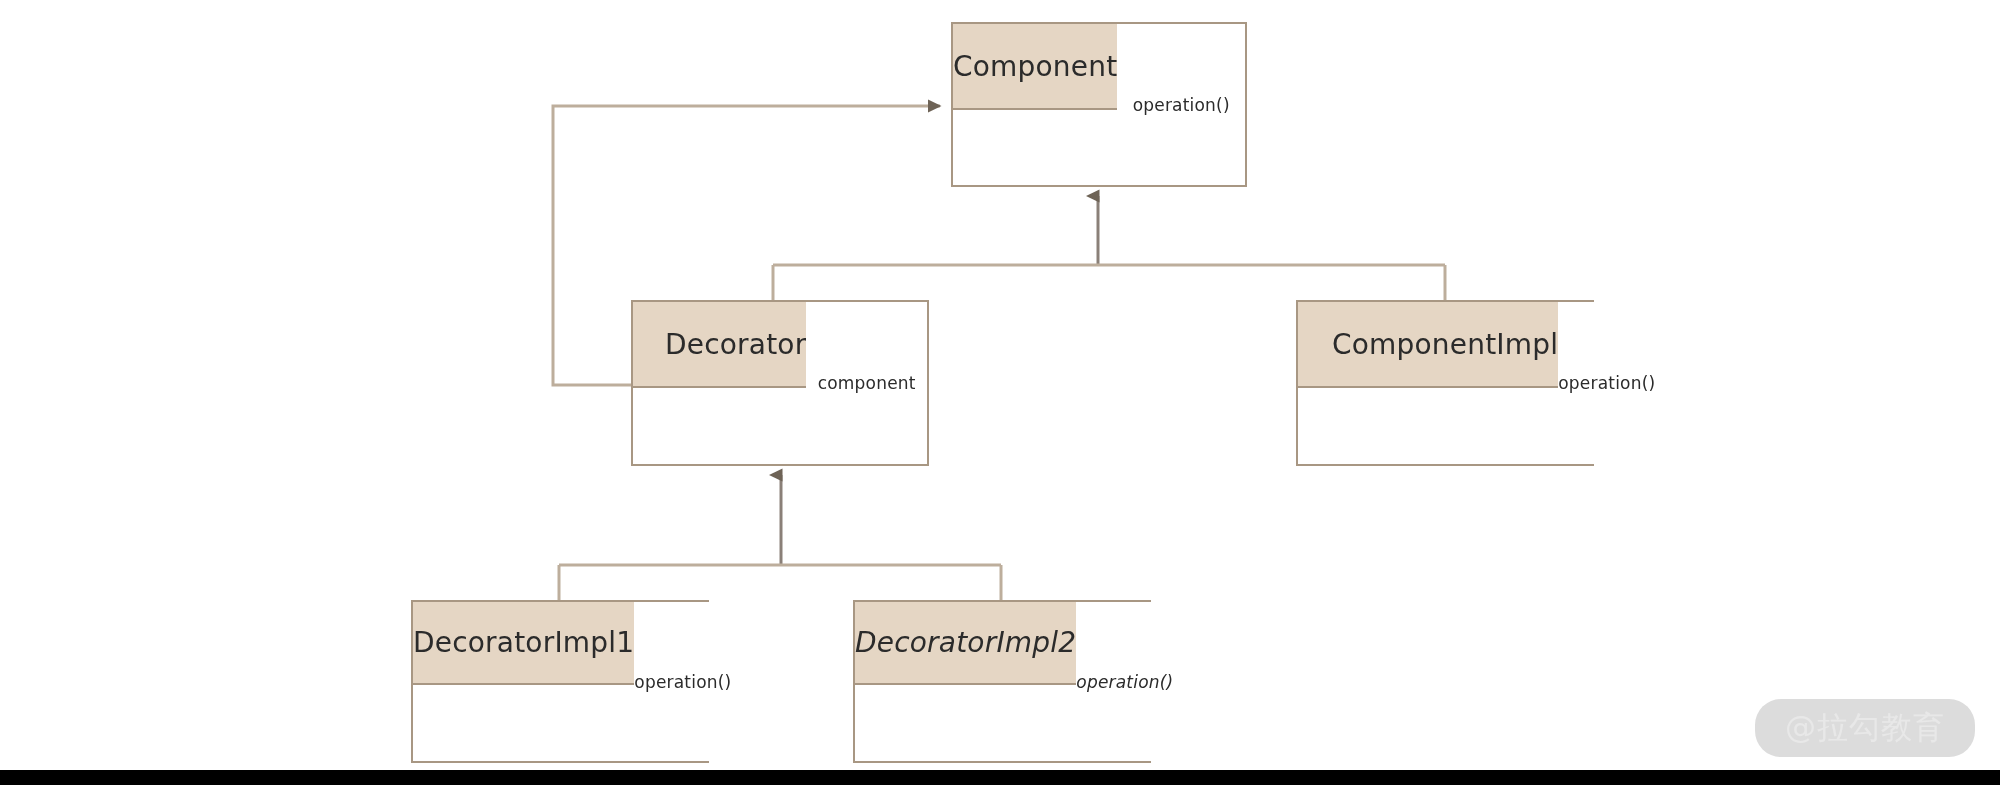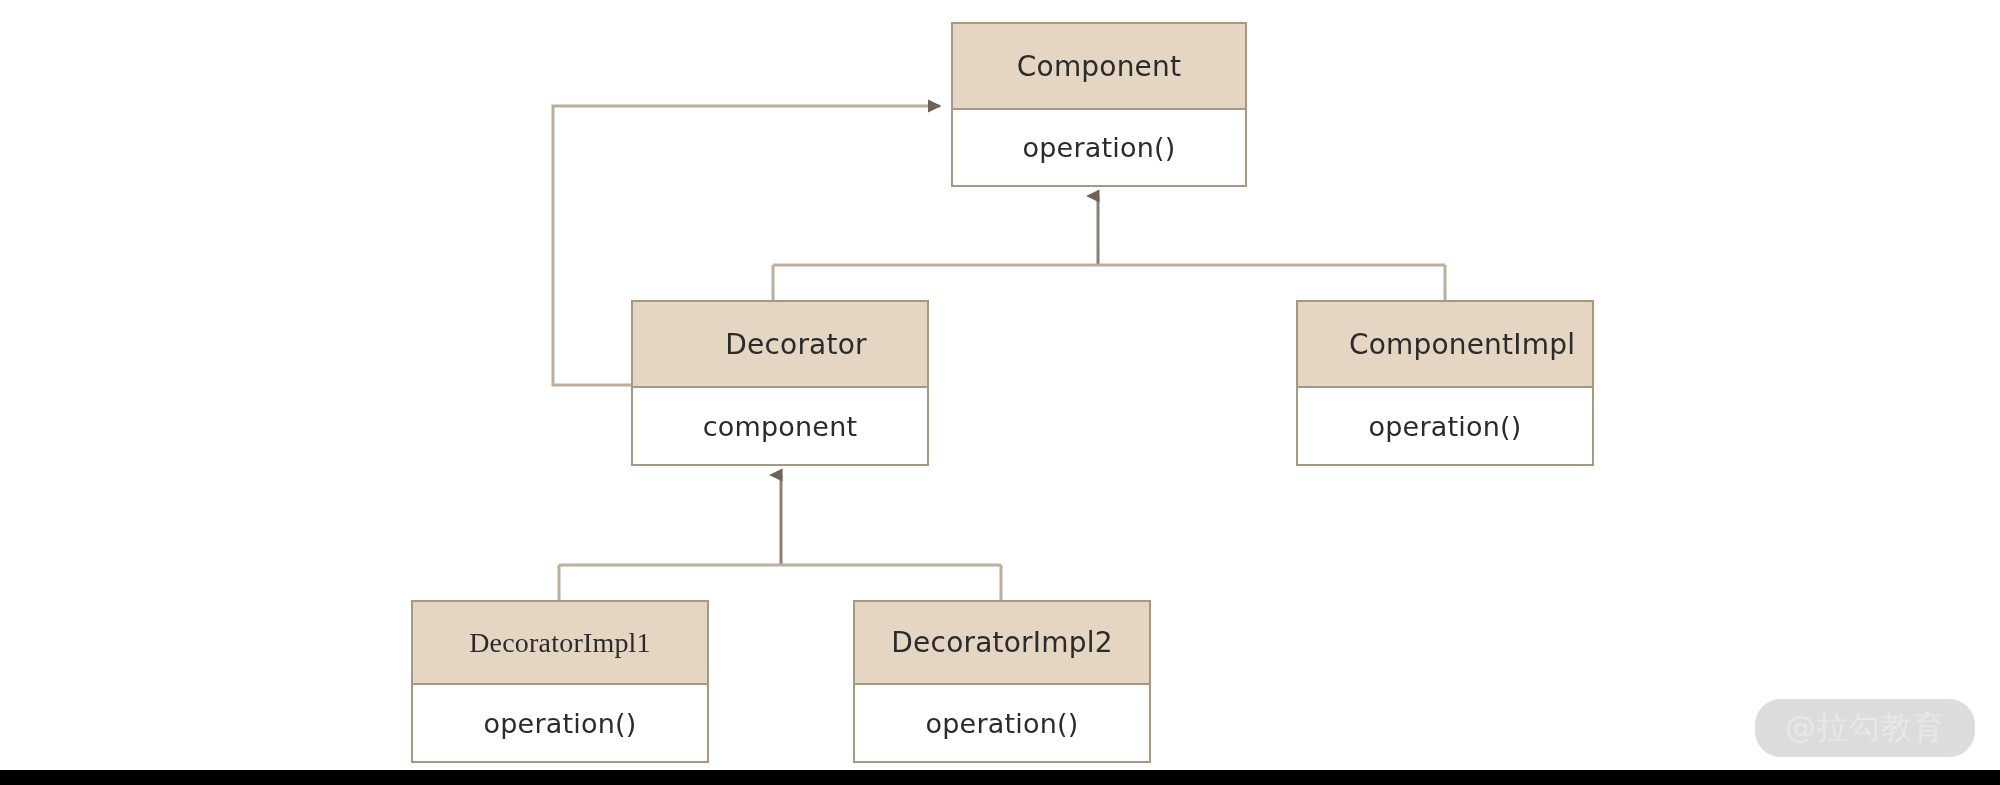--- a/index.html
+++ b/index.html
@@ -25,56 +25,56 @@
     width: 2000px;
     height: 785px;
     pointer-events: none;
   }
   .uml-class {
     position: absolute;
     box-sizing: border-box;
     border: 2px solid #a89783;
     background: #ffffff;
     display: flex;
-    flex-direction: column;
+    flex-direction: row;
   }
   .uml-header {
     box-sizing: border-box;
     background: #e5d6c4;
     border-bottom: 2px solid #a89783;
     display: flex;
     align-items: center;
     justify-content: center;
     color: #2b2b2b;
     font-size: 28px;
     letter-spacing: 0.2px;
     white-space: nowrap;
   }
   .uml-body {
     box-sizing: border-box;
     background: #ffffff;
     display: flex;
     align-items: center;
     justify-content: center;
     color: #2b2b2b;
-    font-size: 27px;
+    font-size: 17px;
     letter-spacing: 0.2px;
     white-space: nowrap;
     flex: 1 1 auto;
   }
   
   #class-component      { left: 951px;  top: 22px;  width: 296px; height: 165px; }
   #class-component .uml-header   { height: 86px; }
   #class-decorator      { left: 631px;  top: 300px; width: 298px; height: 166px; }
   #class-decorator .uml-header   { height: 86px; padding-left: 32px; }
   #class-componentimpl  { left: 1296px; top: 300px; width: 298px; height: 166px; }
   #class-componentimpl .uml-header { height: 86px; padding-left: 34px; }
   #class-decoratorimpl1 { left: 411px;  top: 600px; width: 298px; height: 163px; }
-  #class-decoratorimpl1 .uml-header { height: 83px; font-family: Liberation Serif, serif; }
-  #class-decoratorimpl2 { left: 853px;  top: 600px; width: 298px; height: 163px; }
+  #class-decoratorimpl1 .uml-header { height: 83px; }
+  #class-decoratorimpl2 { left: 853px;  top: 600px; width: 298px; height: 163px; font-style: italic; }
   #class-decoratorimpl2 .uml-header { height: 83px; }
 
   #watermark {
     position: absolute;
     right: 25px;
     bottom: 28px;
     background: #dcdcdc;
     border-radius: 26px;
     padding: 11px 30px;
     color: #e8e8e8;

